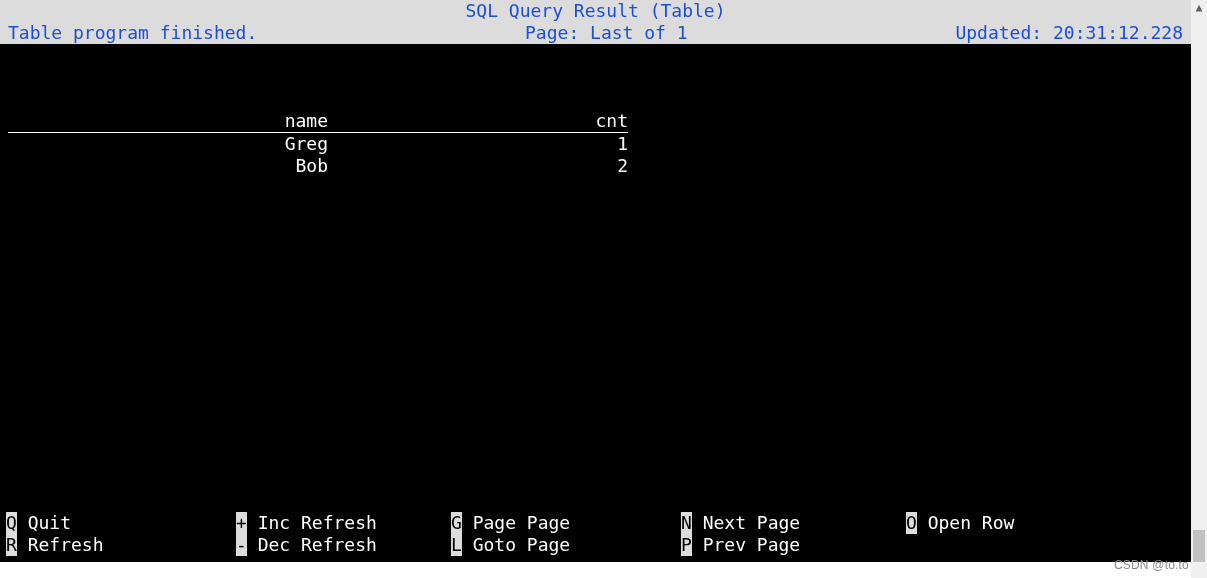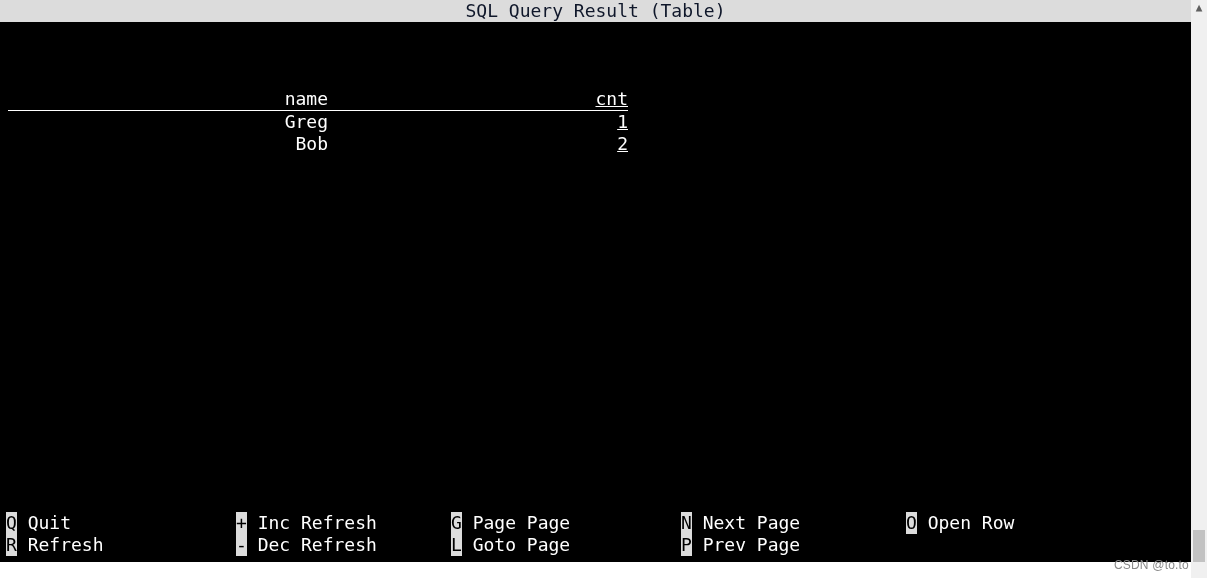--- a/index.html
+++ b/index.html
@@ -54,21 +54,21 @@
     left: 2px;
     width: 12px;
     top: 530px;
     height: 32px;
     background: #c2c2c2;
   }
 
   
   .titlebar {
     background: #dcdcdc;
-    color: #0f172a;
+    color: #1d4ed8;
     width: 100%;
     box-sizing: border-box;
   }
   .titlebar .title-line {
     text-align: center;
     height: 22px;
   }
   .titlebar .status-line {
     display: flex;
     height: 22px;
@@ -91,21 +91,21 @@
     font-weight: normal;
     text-align: right;
     border-bottom: 1px solid #fff;
     padding: 0;
   }
   .data-table td {
     text-align: right;
     padding: 0;
   }
   .col-name { width: 320px; }
-  .col-cnt  { width: 300px; text-decoration: underline; }
+  .col-cnt  { width: 300px; }
 
   
   .footer {
     position: absolute;
     left: 0;
     bottom: 6px;
     width: 100%;
     box-sizing: border-box;
     padding: 0 6px;
   }
@@ -143,20 +143,33 @@
   }
 </style>
 </head>
 <body>
 
 <div class="viewport">
   <div class="terminal">
 
     <div class="titlebar">
       <div class="title-line">SQL Query Result (Table)</div>
+      <div class="status-line">
+        <span class="status-left">Table program finished.</span>
+        <span class="status-center">
+          <span>Page:</span>
+          <span> </span>
+          <span>Last of 1</span>
+        </span>
+        <span class="status-right">
+          <span>Updated:</span>
+          <span> </span>
+          <span>20:31:12.228</span>
+        </span>
+      </div>
     </div>
 
     <div class="table-area">
       <table class="data-table">
         <thead>
           <tr>
             <th class="col-name">name</th>
             <th class="col-cnt">cnt</th>
           </tr>
         </thead>

